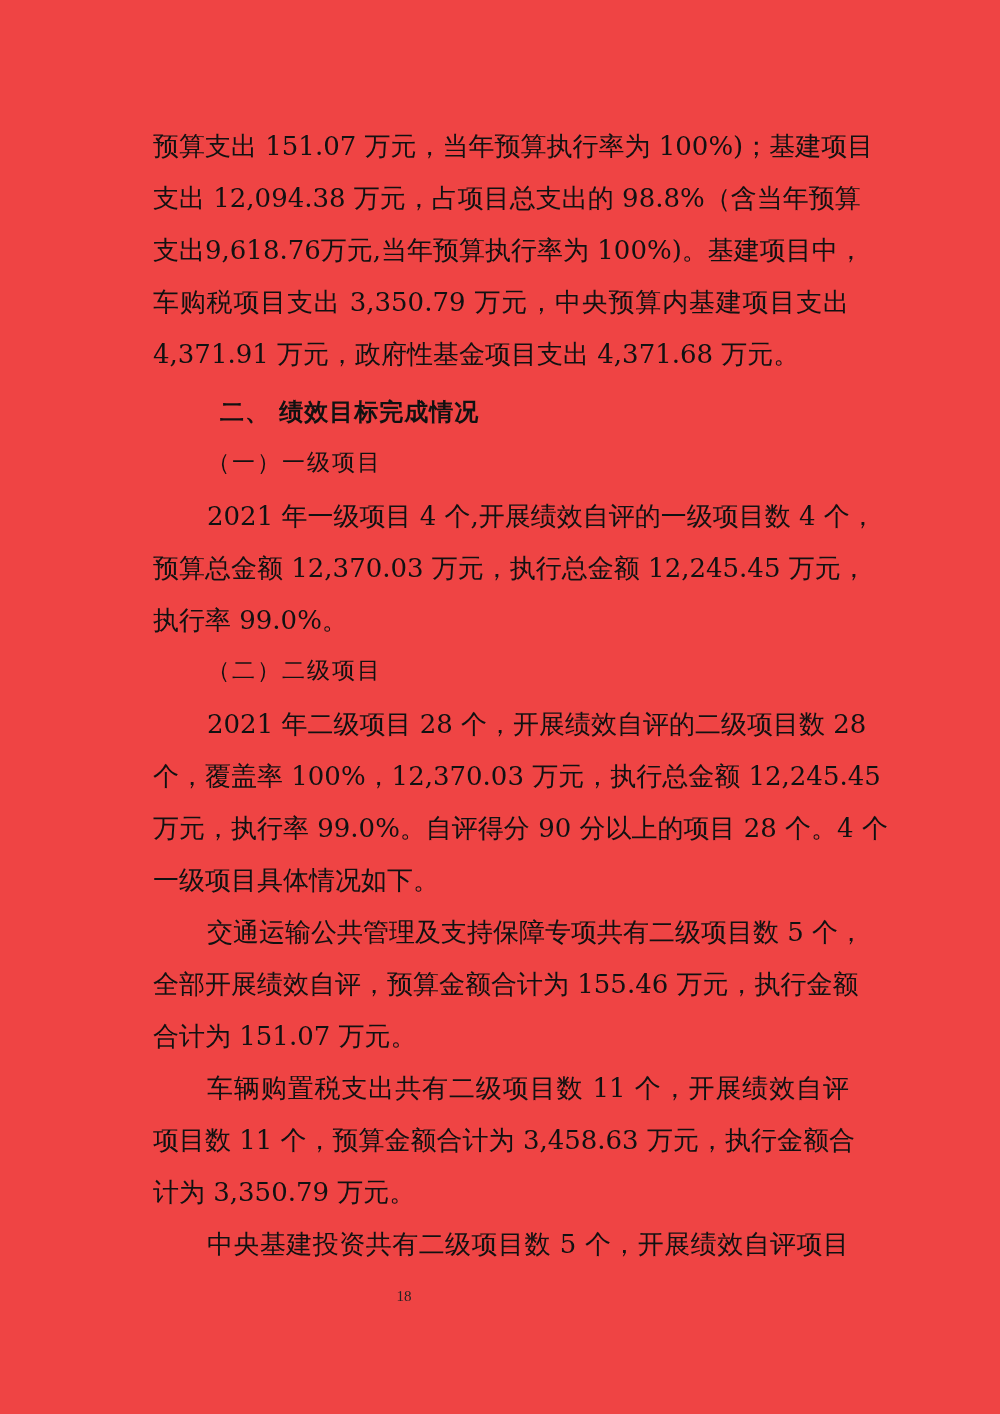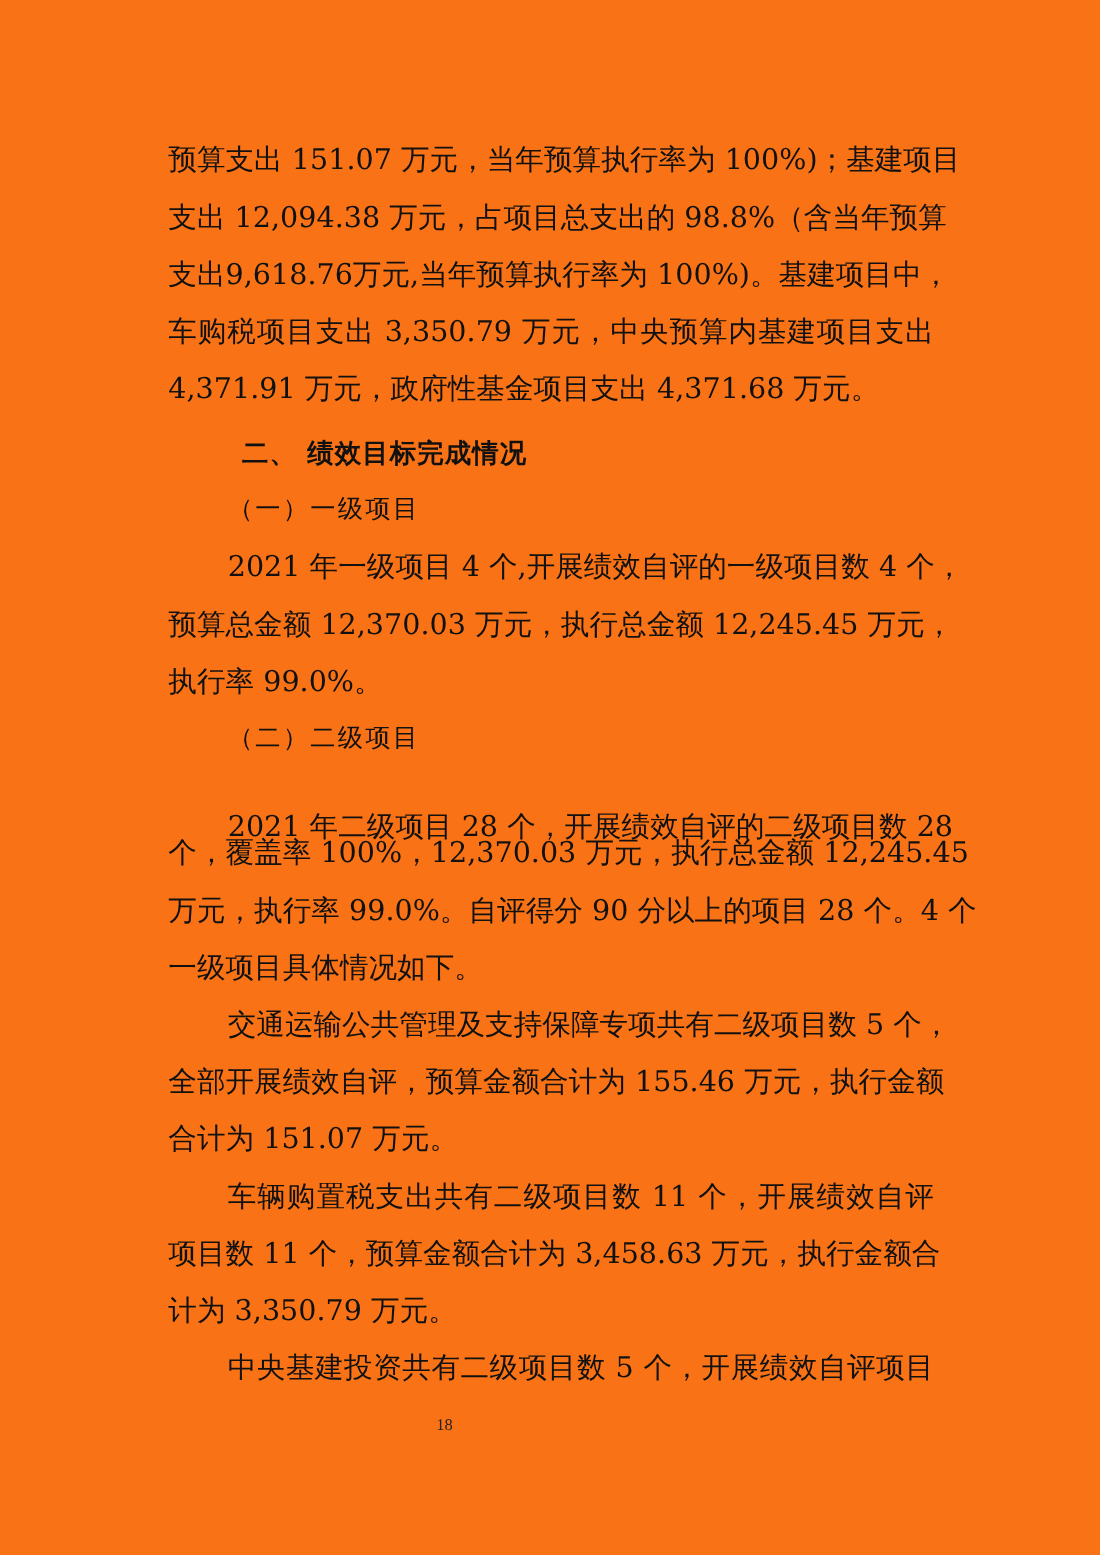--- a/index.html
+++ b/index.html
@@ -1,17 +1,17 @@
 <!DOCTYPE html>
 <html><head>
 <meta charset="utf-8">
 <style>
   html, body { margin: 0; padding: 0; background: #ffffff; }
   body { width: 1000px; height: 1414px; position: relative; overflow: hidden; }
-  .page { position: absolute; left: 0; top: 0; width: 1000px; height: 1414px; background: #f97316; }
+  .page { position: absolute; left: 0; top: 0; width: 1000px; height: 1414px; background: #ef4444; }
   .line {
     position: absolute;
     left: 153px;
     width: 696px;
     font-family: "DejaVu Serif", "Liberation Serif", serif;
     font-size: 26px;
     line-height: 36px;
     color: #111;
     white-space: nowrap;
     text-align: justify;
@@ -51,21 +51,21 @@
   <div class="line last" style="top:336px">4,371.91 万元，政府性基金项目支出 4,371.68 万元。</div>
 
   <div class="heading h1" style="top:394px">二、 绩效目标完成情况</div>
 
   <div class="heading h2" style="top:446px">（一）一级项目</div>
   <div class="line indent" style="top:498px">2021 年一级项目 4 个,开展绩效自评的一级项目数 4 个，</div>
   <div class="line" style="top:550px">预算总金额 12,370.03 万元，执行总金额 12,245.45 万元，</div>
   <div class="line last" style="top:602px">执行率 99.0%。</div>
 
   <div class="heading h2" style="top:654px">（二）二级项目</div>
-  <div class="line indent" style="top:734px">2021 年二级项目 28 个，开展绩效自评的二级项目数 28</div>
+  <div class="line indent" style="top:706px">2021 年二级项目 28 个，开展绩效自评的二级项目数 28</div>
   <div class="line" style="top:758px">个，覆盖率 100%，12,370.03 万元，执行总金额 12,245.45</div>
   <div class="line" style="top:810px">万元，执行率 99.0%。自评得分 90 分以上的项目 28 个。4 个</div>
   <div class="line last" style="top:862px">一级项目具体情况如下。</div>
 
   <div class="line indent" style="top:914px">交通运输公共管理及支持保障专项共有二级项目数 5 个，</div>
   <div class="line" style="top:966px">全部开展绩效自评，预算金额合计为 155.46 万元，执行金额</div>
   <div class="line last" style="top:1018px">合计为 151.07 万元。</div>
 
   <div class="line indent" style="top:1070px">车辆购置税支出共有二级项目数  11  个，开展绩效自评</div>
   <div class="line" style="top:1122px">项目数 11 个，预算金额合计为 3,458.63 万元，执行金额合</div>

